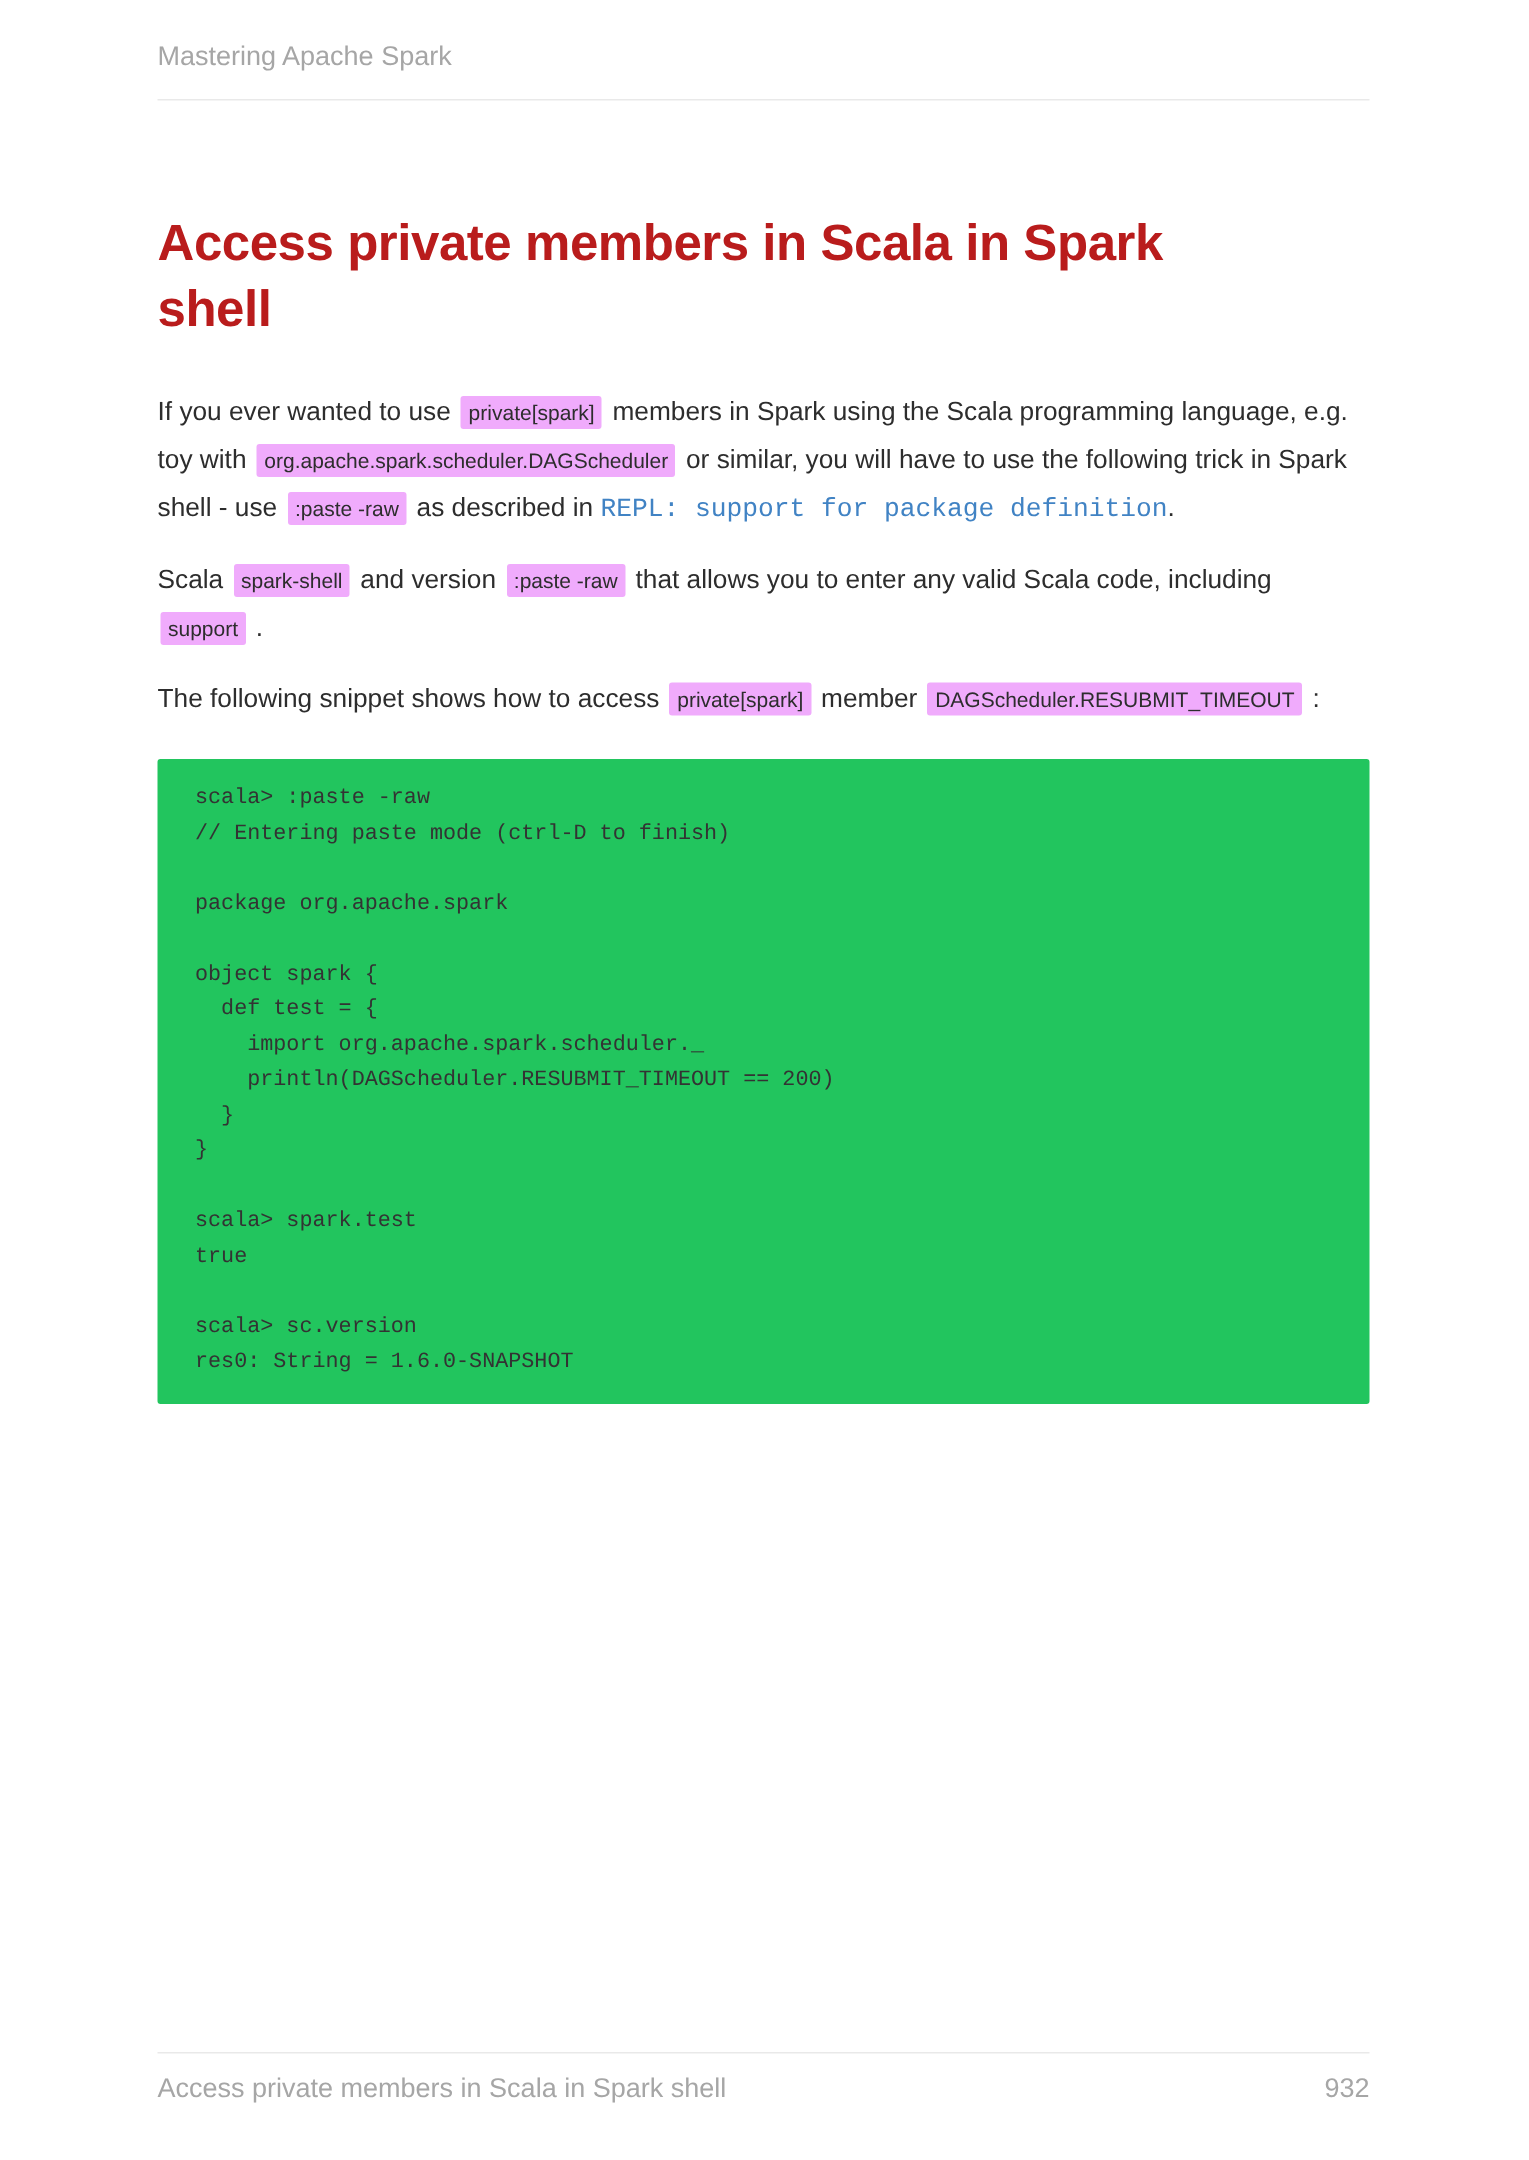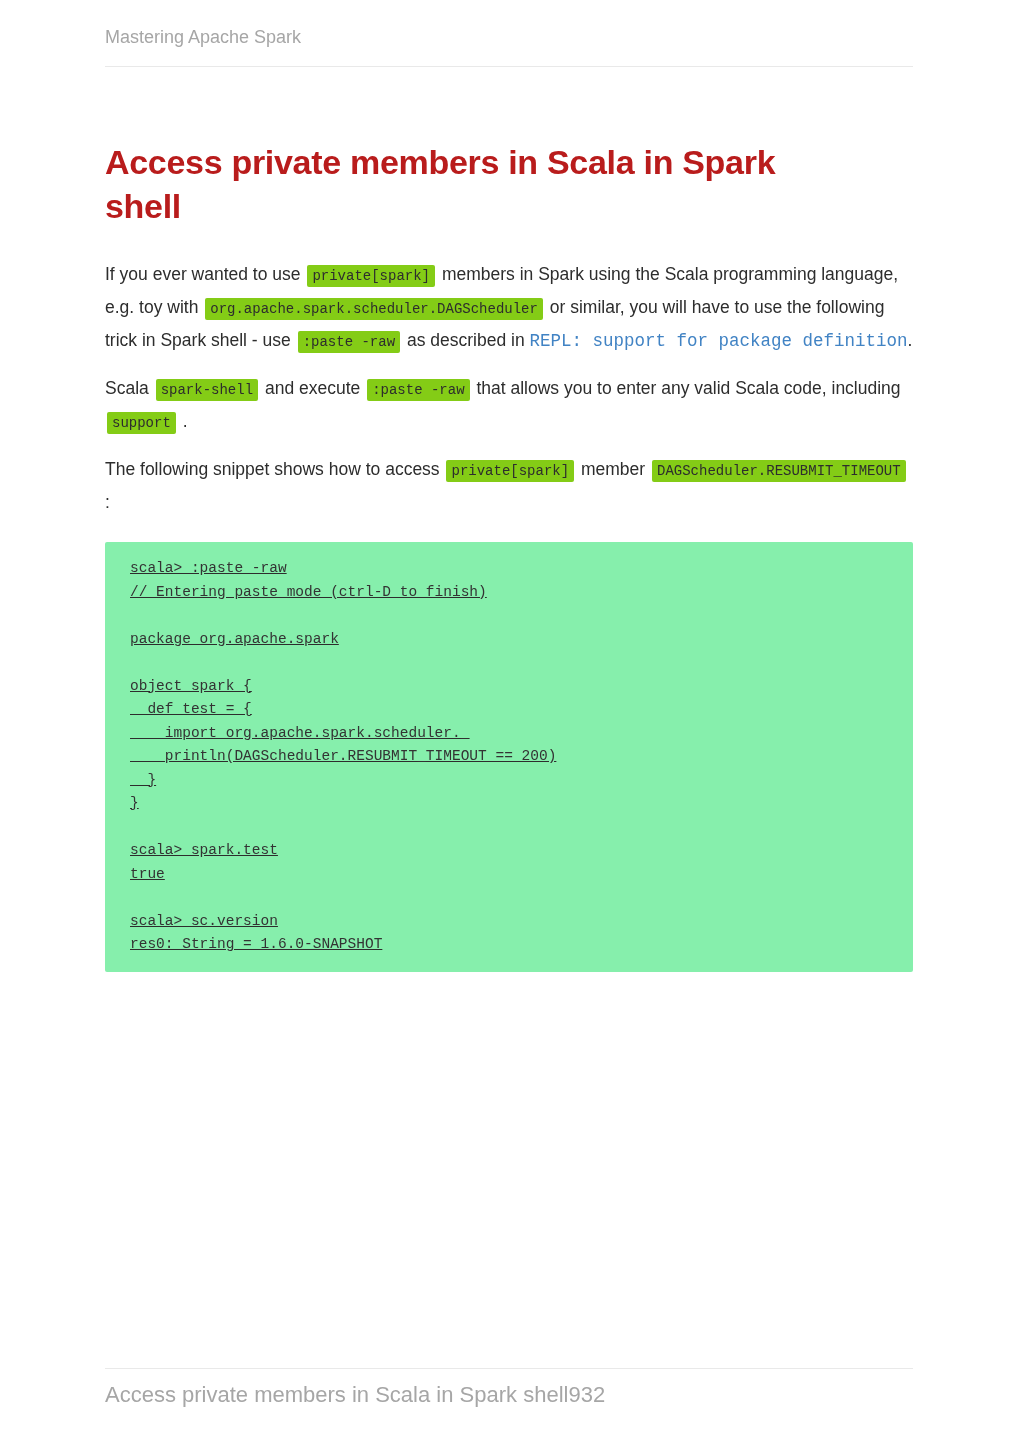--- a/index.html
+++ b/index.html
@@ -34,82 +34,82 @@
 
   p.para {
     margin: 31px 0 0 0;
     font-size: 17.5px;
     line-height: 31px;
     color: #2d2d2d;
   }
   p.para + p.para { margin-top: 15px; }
 
   .inline-code {
-    font-family: Liberation Mono, monospace;
+    font-family: Liberation Sans, sans-serif;
     font-size: 14px;
-    background: #84cc16;
+    background: #f0abfc;
     color: #2d2d2d;
     padding: 3px 5px;
     border-radius: 2px;
     margin: 0 2px;
     white-space: nowrap;
   }
 
   a.doc-link {
     color: #4183c4;
     text-decoration: none;
     cursor: pointer;
     font-family: Liberation Mono, monospace;
   }
 
   .code-block {
     margin-top: 24px;
-    background: #86efac;
+    background: #22c55e;
     border-radius: 2px;
-    text-decoration: underline;
   }
   .code-block pre {
     margin: 0;
     padding: 15px 25px;
     font-family: "Liberation Mono", "DejaVu Sans Mono", monospace;
     font-size: 14.5px;
     line-height: 23.5px;
     color: #333333;
     white-space: pre;
     overflow: hidden;
   }
 
   .page-footer {
     position: absolute;
     top: 1368px;
     left: 105px;
     right: 106px;
     border-top: 1px solid #e9e9e9;
     padding-top: 13px;
     display: flex;
+    justify-content: space-between;
     align-items: baseline;
     color: #a6a6a6;
-    font-size: 22px;
+    font-size: 18px;
   }
 </style>
 </head>
 <body>
 
 <div class="page">
   <div class="content">
 
     <div class="page-header">
       <span>Mastering Apache Spark</span>
     </div>
 
     <h1 class="page-title"><span>Access private members in Scala in Spark</span><br><span>shell</span></h1>
 
     <p class="para"><span>If you ever wanted to use </span><span class="inline-code">private[spark]</span><span> members in Spark using the Scala programming language, e.g. toy with </span><span class="inline-code">org.apache.spark.scheduler.DAGScheduler</span><span> or similar, you will have to use the following trick in Spark shell - use </span><span class="inline-code">:paste -raw</span><span> as described in </span><a class="doc-link">REPL: support for package definition</a><span>.</span></p>
 
-    <p class="para"><span>Scala </span><span class="inline-code">spark-shell</span><span> and execute </span><span class="inline-code">:paste -raw</span><span> that allows you to enter any valid Scala code, including </span><span class="inline-code">support</span><span> .</span></p>
+    <p class="para"><span>Scala </span><span class="inline-code">spark-shell</span><span> and version </span><span class="inline-code">:paste -raw</span><span> that allows you to enter any valid Scala code, including </span><span class="inline-code">support</span><span> .</span></p>
 
     <p class="para"><span>The following snippet shows how to access </span><span class="inline-code">private[spark]</span><span> member </span><span class="inline-code">DAGScheduler.RESUBMIT_TIMEOUT</span><span> :</span></p>
 
     <div class="code-block">
       <pre>scala&gt; :paste -raw
 // Entering paste mode (ctrl-D to finish)
 
 package org.apache.spark
 
 object spark {

